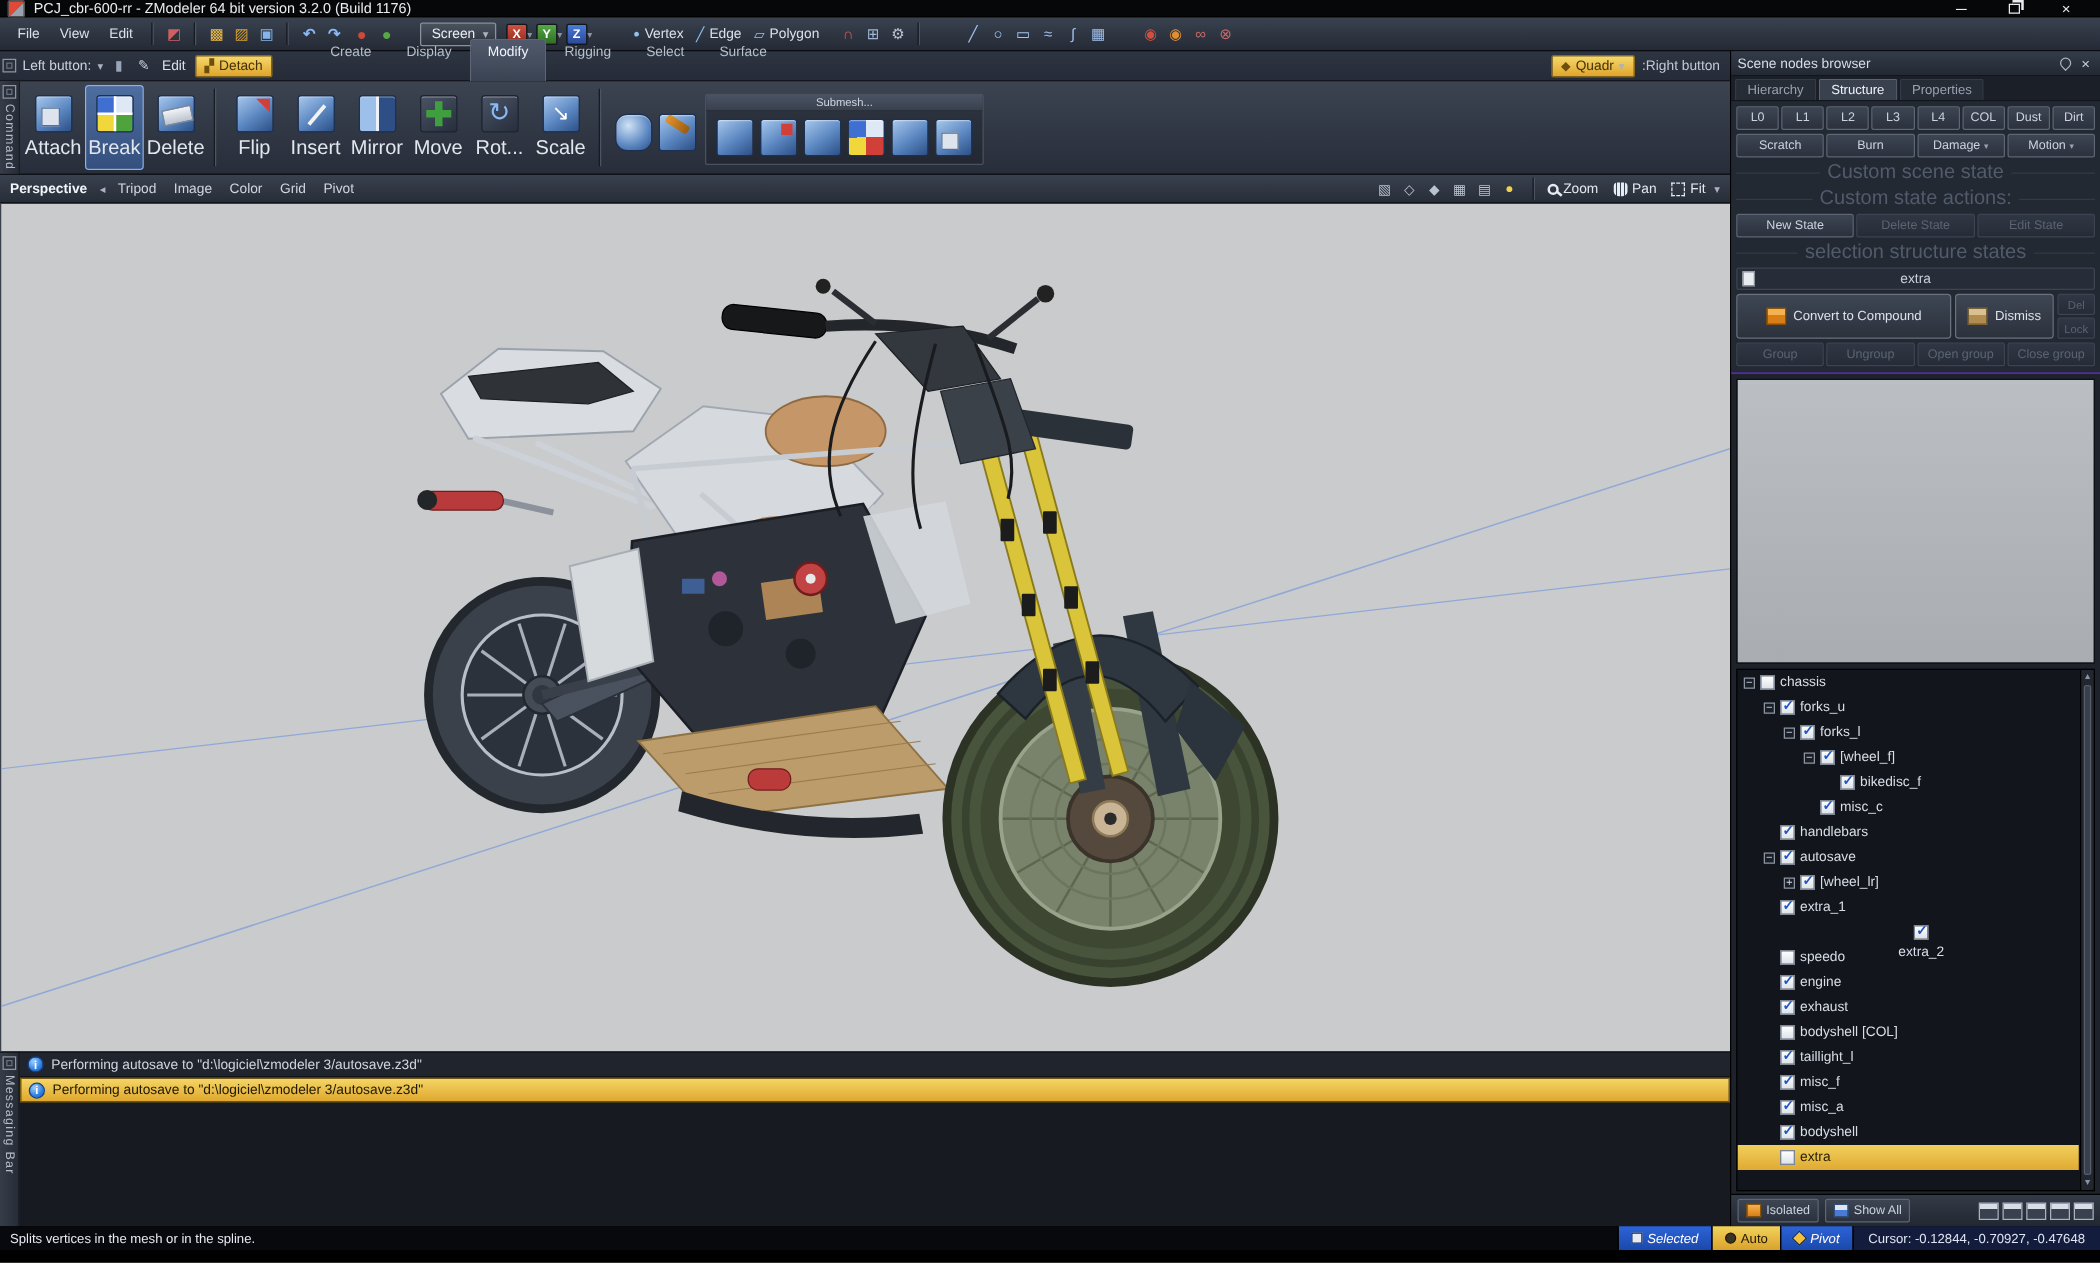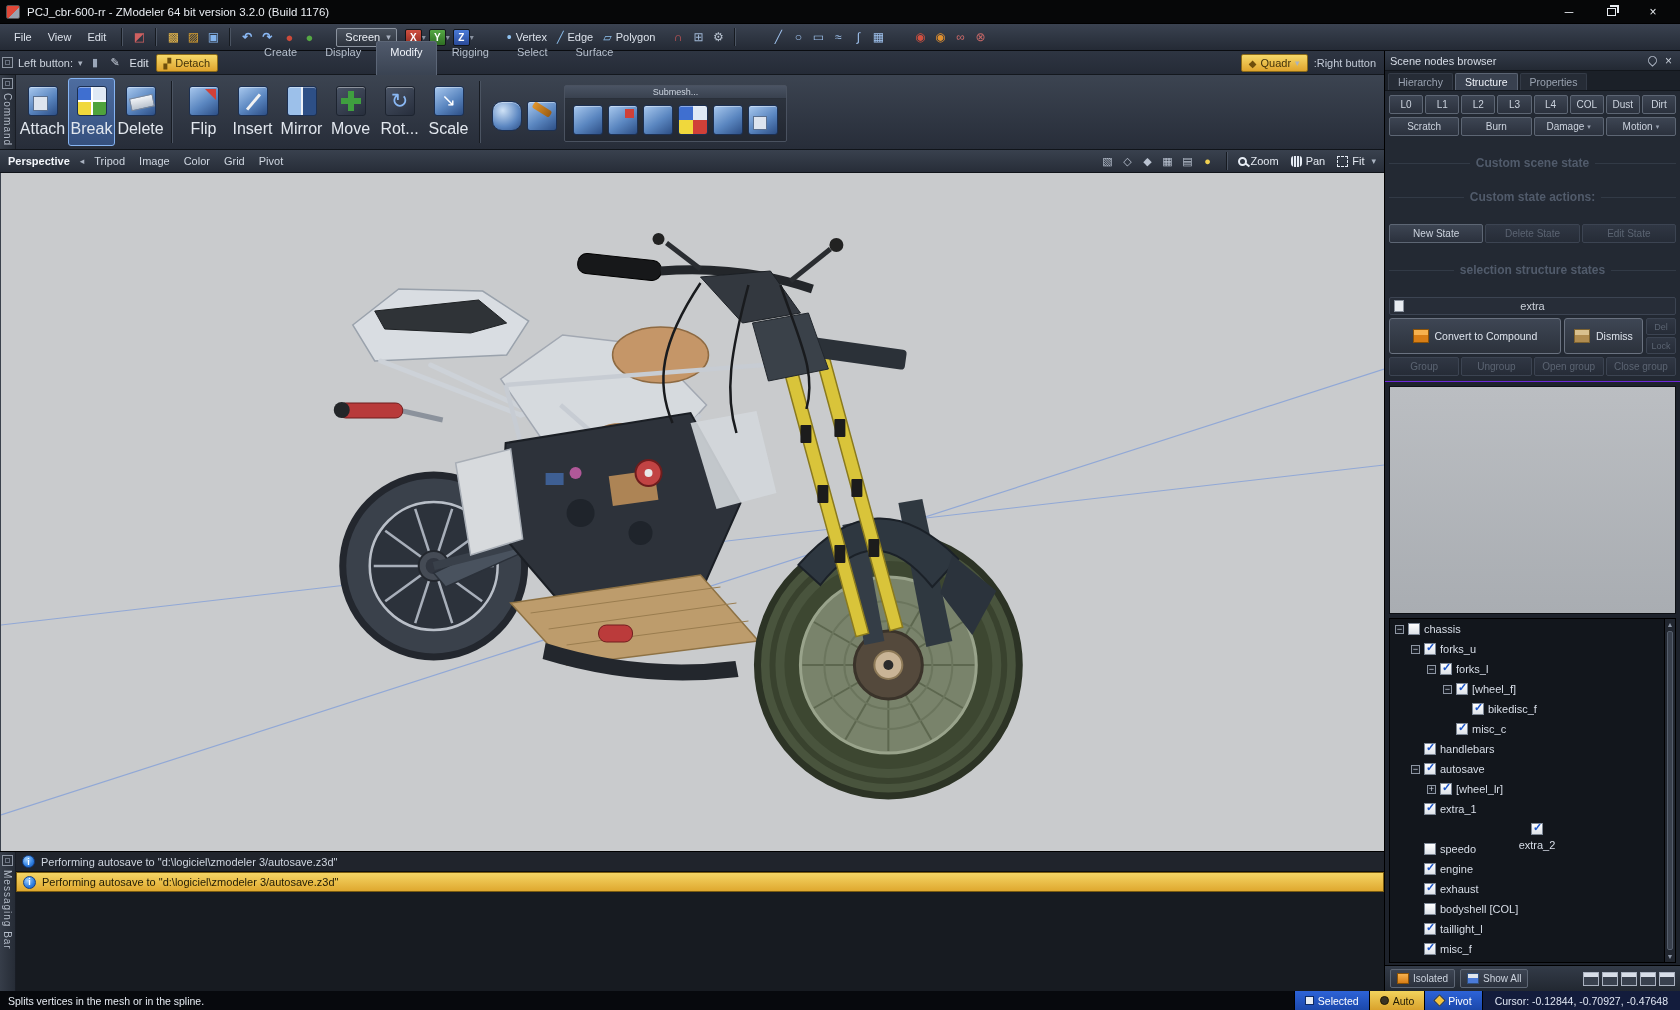--- a/index.html
+++ b/index.html
@@ -1,21 +1,21 @@
 <!DOCTYPE html>
 <html><head>
 <meta charset="utf-8">
 <style>
   * { box-sizing: border-box; margin: 0; padding: 0; }
   html,body { width:1680px; height:1010px; overflow:hidden; background:#000;
     font-family:"Liberation Sans", sans-serif; font-size:11px; color:#d8dee8; }
   .app { width:1680px; height:1010px; display:flex; flex-direction:column; }
 
   
-  .titlebar { height:24px; background:#060708; display:flex; align-items:center; gap:7px; padding:0 6px; border-bottom:1px solid #000; }
+  .titlebar { height:14px; background:#060708; display:flex; align-items:center; gap:7px; padding:0 6px; border-bottom:1px solid #000; }
   .app-icon { width:14px; height:14px; border:1px solid #555; background:linear-gradient(135deg,#e04838 0 55%,#9aa2ae 55% 100%); border-radius:2px; }
   .title-text { color:#e9edf2; font-size:11.5px; }
   .win-controls { margin-left:auto; display:flex; }
   .win-btn { width:42px; height:22px; display:flex; align-items:center; justify-content:center; color:#e8ecf1; font-size:12px; cursor:default; }
   .restore-glyph { width:9px; height:8px; border:1px solid #e8ecf1; box-shadow:2px -2px 0 -1px #060708, 3px -3px 0 0 #e8ecf1; }
 
   
   .menubar { height:27px; background:linear-gradient(#3a4250,#242a35); border-bottom:1px solid #0a0c10; display:flex; align-items:center; gap:4px; padding:0 6px; }
   .menu-item { padding:4px 8px; color:#dbe1ea; }
   .tb-sep { width:2px; height:18px; border-left:1px solid #161a20; border-right:1px solid #4b5462; margin:0 3px; }
@@ -157,21 +157,21 @@
   .pin-icon { width:9px; height:9px; border:1px solid #aab2c0; border-radius:50% 50% 50% 0; transform:rotate(-45deg); }
   .close-x { color:#c9d0da; font-size:12px; line-height:1; padding:0 3px; }
   #sp-tabs { height:20px; display:flex; background:#1b2028; border-bottom:1px solid #12161c; padding:2px 3px 0; gap:2px; }
   .sp-tab { padding:2px 9px; color:#99a2b0; background:#262c36; border:1px solid #343b47; border-bottom:none; border-radius:2px 2px 0 0; font-size:10.5px; }
   .sp-tab.active { background:#39414f; color:#eef2f8; border-color:#5a6372; }
   .sp-ctrl { padding:4px 4px 2px; background:#232933; border-bottom:1px solid #6d28d9; }
   .btn-row { display:flex; gap:2px; margin-bottom:3px; }
   .sp-btn { flex:1; height:19px; display:inline-flex; align-items:center; justify-content:center; gap:3px; background:linear-gradient(#3d4553,#2b313d); border:1px solid #5d6674; border-radius:2px; color:#ccd3de; font-size:10px; white-space:nowrap; padding:0 4px; }
   .sp-btn.disabled, .sp-btn.dim { color:#5b6472; border-color:#3c4452; background:linear-gradient(#303744,#262c37); }
   .caret-sm { font-size:7px; color:#9aa2b0; }
-  .dim-label { display:flex; align-items:center; gap:6px; color:#515b6b; font-size:12px; margin:20px 0;font-weight:bold; }
+  .dim-label { display:flex; align-items:center; gap:6px; color:#515b6b; font-size:16px; margin:3px 0; }
   .dim-label::before, .dim-label::after { content:""; flex:1; height:1px; background:#323a46; }
   .node-bar { position:relative; height:18px; background:#272d38; border:1px solid #3c4452; border-radius:2px; display:flex; align-items:center; justify-content:center; color:#cbd1da; margin-bottom:3px; }
   .page-ico { position:absolute; left:4px; width:10px; height:12px; background:#e8ecf1; border:1px solid #8a929e; }
   .convert-row { display:flex; gap:3px; margin-bottom:3px; align-items:stretch; }
   .big-btn { flex:2.2; height:36px; display:flex; align-items:center; justify-content:center; gap:6px; background:linear-gradient(#3e4654,#2c323c); border:1px solid #6a7280; border-radius:3px; color:#dde3ec; font-size:10.5px; }
   .big-btn.sm { flex:1; }
   .cube-ico { width:16px; height:14px; background:linear-gradient(#f6b14e 0 5px,#d87e16 5px); border:1px solid #8a5208; flex:none; }
   .cube-ico.tan { background:linear-gradient(#d9c08e 0 5px,#b08c50 5px); border-color:#7c6230; }
   .dl-col { width:30px; display:flex; flex-direction:column; gap:2px; }
   .dl-col .sp-btn { height:17px; font-size:9px; }
@@ -192,21 +192,21 @@
   .fi-0 { background:linear-gradient(#f6b14e,#d87e16); border:1px solid #8a5208; }
   .fi-1 { background:linear-gradient(#dfe5ec 0 4px,#4a7ad8 4px); border:1px solid #30507e; }
   #foot-icons { margin-left:auto; display:flex; gap:3px; }
   .f-icon { width:16px; height:14px; border:1px solid #aab2c0; background:linear-gradient(#d8dee8 0 4px,#39414e 4px); }
 
   
   .status-bar { height:19px; background:#07090d; display:flex; align-items:center; font-size:10.5px; color:#e6ebf2; }
   .status-hint { padding:0 8px; }
   .status-bar .spacer { flex:1; }
   .seg { height:19px; display:flex; align-items:center; gap:4px; padding:0 10px; border-left:1px solid #000; }
-  .seg-selected, .seg-pivot { background:linear-gradient(#2d63d8,#1b48ab); color:#fff; }
+  .seg-selected, .seg-pivot { background:linear-gradient(#2d63d8,#1b48ab); color:#fff;font-style:italic; }
   .seg-auto { background:linear-gradient(#f2d35c,#d9a22c); color:#211a04; }
   .seg-cursor { background:#131c3c; color:#dfe5f2; padding:0 12px; }
   .seg-ico { width:9px; height:9px; flex:none; }
   .sel-ico { background:#e8ecf2; border:1px solid #0d2a66; }
   .auto-ico { background:#3a3424; border:1px solid #211a04; border-radius:50%; }
   .pivot-ico { background:#f2c23c; border:1px solid #0d2a66; transform:rotate(45deg); }
 </style>
 </head>
 <body>
 

